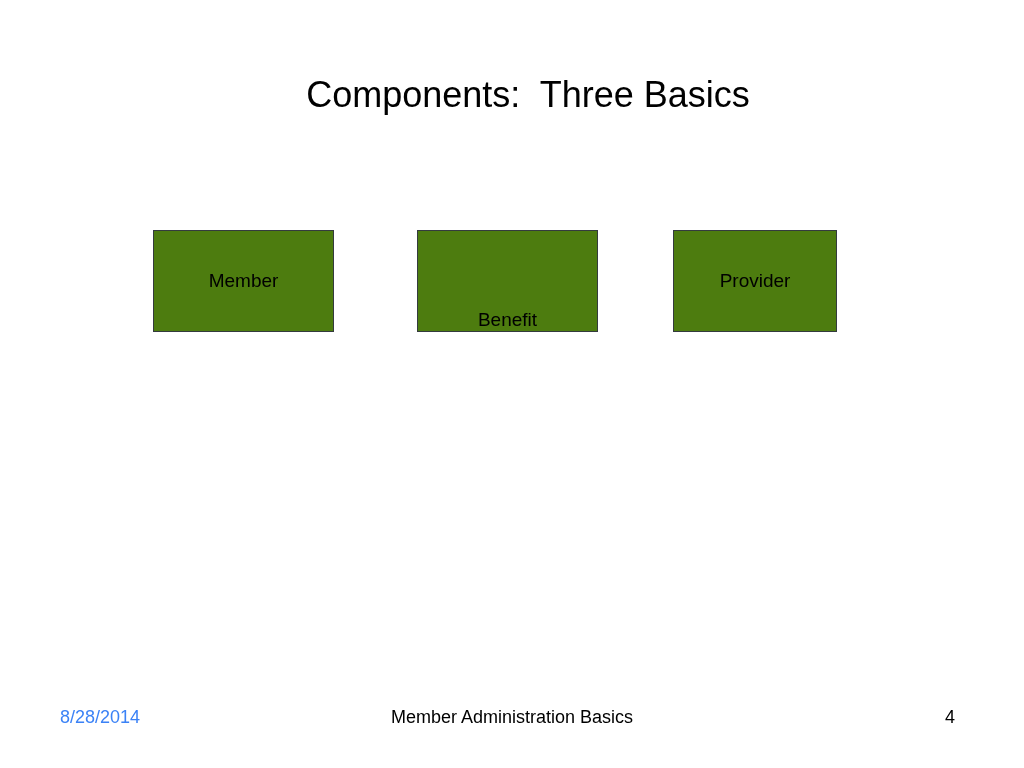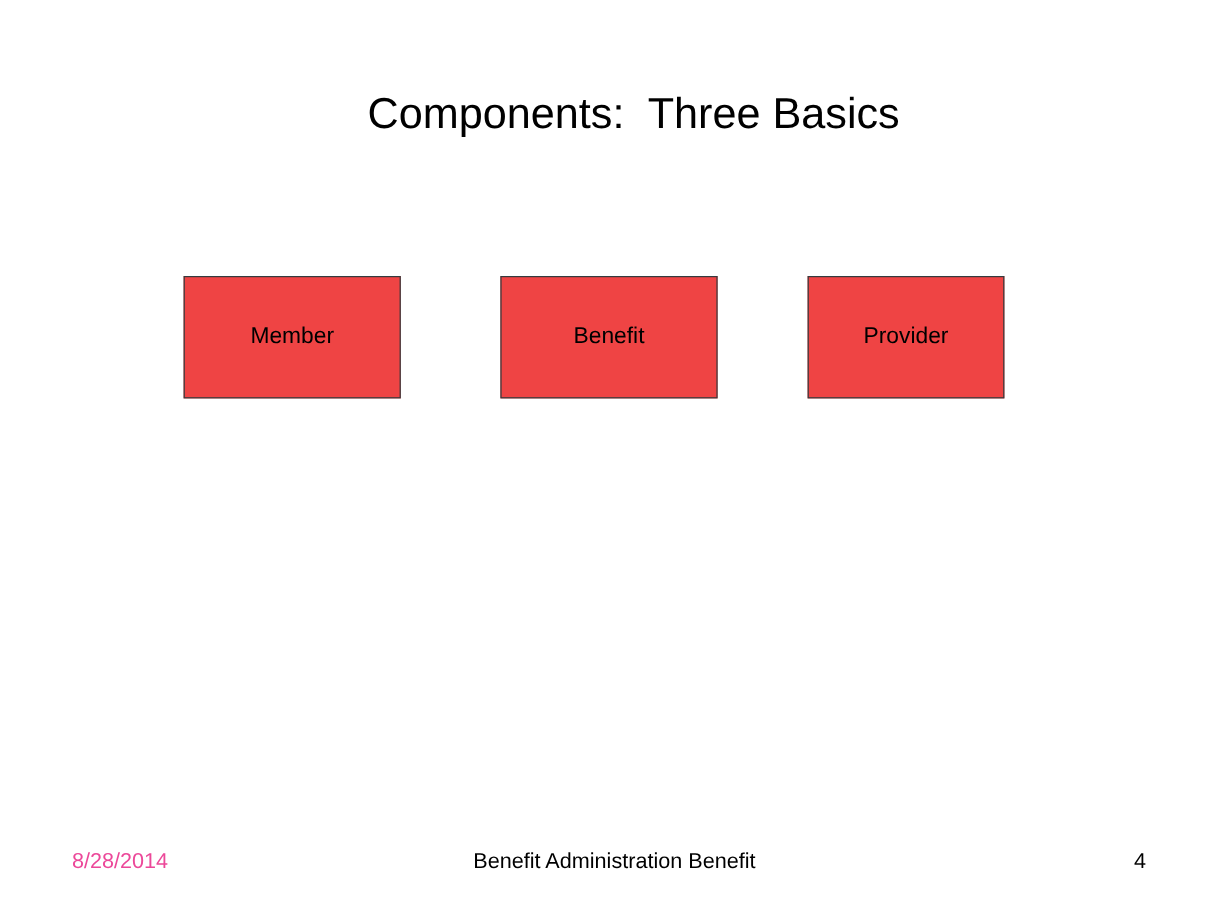--- a/index.html
+++ b/index.html
@@ -42,30 +42,30 @@
     left: 0;
     top: 230px;
     width: 1024px;
     height: 104px;
   }
 
   .concept-box {
     position: absolute;
     top: 0;
     height: 102px;
-    background: #ef4444;
+    background: #4d7c0f;
     border: 1px solid #343b3e;
     box-sizing: border-box;
     display: flex;
     align-items: center;
     justify-content: center;
   }
 
   .concept-box.box-1 { left: 153px; width: 181px; }
-  .concept-box.box-2 { left: 417px; width: 181px; }
+  .concept-box.box-2 { left: 417px; width: 181px; align-items: flex-end; }
   .concept-box.box-3 { left: 673px; width: 164px; }
 
   .concept-label {
     font-size: 19px;
     line-height: 22px;
     color: #000000;
     text-align: center;
     white-space: nowrap;
   }
 
@@ -77,21 +77,21 @@
     width: 1024px;
     height: 30px;
   }
 
   .footer-date {
     position: absolute;
     left: 60px;
     top: 0;
     font-size: 18px;
     line-height: 26px;
-    color: #ec4899;
+    color: #3b82f6;
     white-space: nowrap;
   }
 
   .footer-center {
     position: absolute;
     left: 0;
     top: 0;
     width: 1024px;
     text-align: center;
     font-size: 18px;
@@ -129,17 +129,17 @@
     </div>
 
     <div class="concept-box box-3">
       <span class="concept-label">Provider</span>
     </div>
 
   </div>
 
   <div class="footer">
     <div class="footer-date">8/28/2014</div>
-    <div class="footer-center">Benefit Administration Benefit</div>
+    <div class="footer-center">Member Administration Basics</div>
     <div class="footer-page">4</div>
   </div>
 
 </div>
 
 </body></html>

